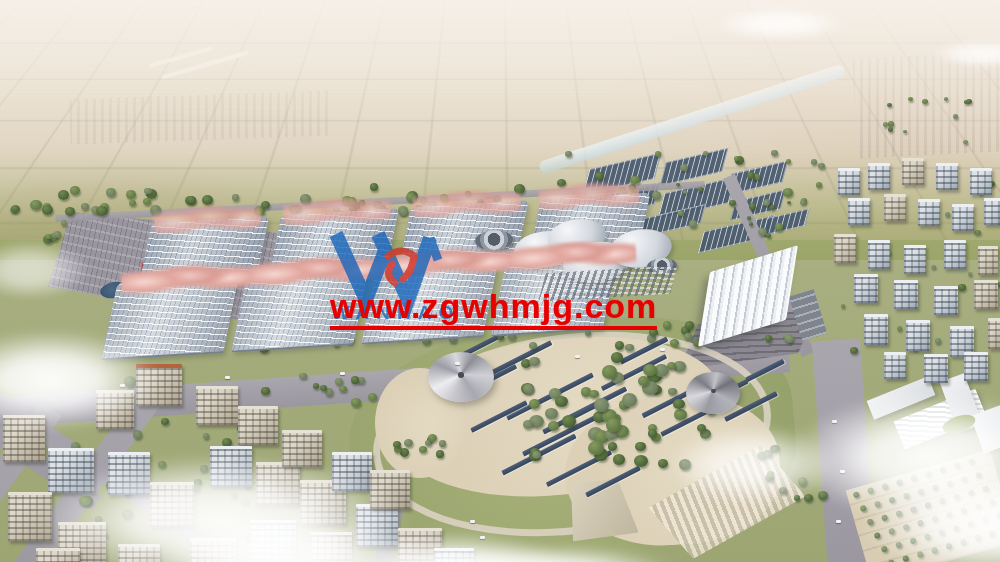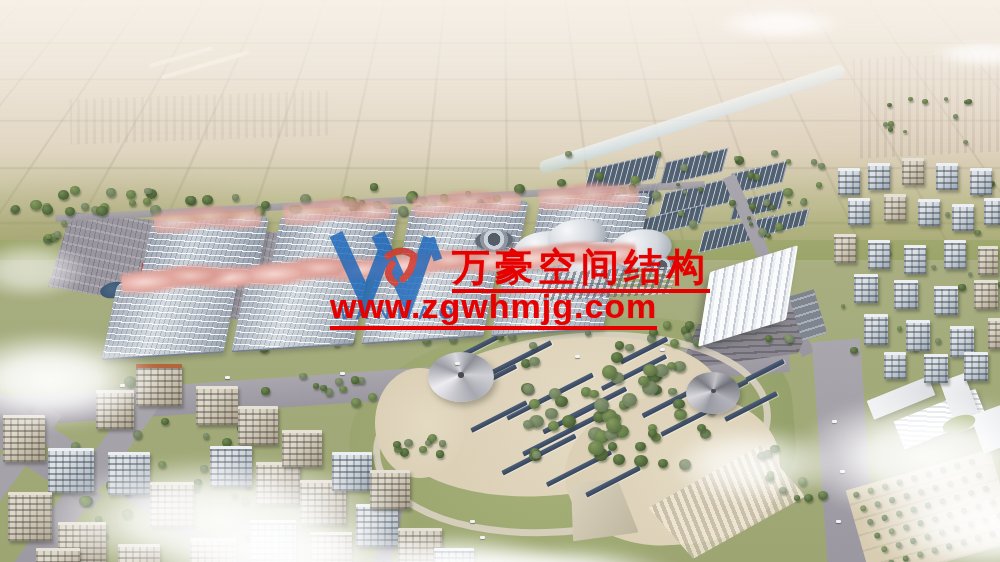--- a/index.html
+++ b/index.html
@@ -294,21 +294,20 @@
   <svg class="wm-logo" viewBox="0 0 140 96" xmlns="http://www.w3.org/2000/svg" aria-label="W">
     <g opacity="0.88">
       <path d="M10 8 L40 74 L60 22" fill="none" stroke="#1a66bb" stroke-width="14"></path>
       <path d="M52 8 L82 74 L104 12" fill="none" stroke="#1a66bb" stroke-width="14"></path>
       <path d="M104 12 L112 34" fill="none" stroke="#1a66bb" stroke-width="9"></path>
       <path d="M62 30 q14 -10 26 0 q-2 16 -11 23" fill="none" stroke="#cf3227" stroke-width="7" stroke-linecap="round"></path>
       <path d="M66 38 q-8 11 3 19" fill="none" stroke="#cf3227" stroke-width="7" stroke-linecap="round"></path>
     </g>
     <text x="70" y="93" text-anchor="middle" font-family="Liberation Sans, sans-serif" font-size="19" font-weight="bold" letter-spacing="7" fill="#1a66bb" opacity="0.85">WANHAO</text>
   </svg>
-  <div class="wm-cn">万豪空间结构</div>
   <div class="wm-url">www.zgwhmjg.com</div>
 <div class="solar-block" style="position: absolute; left: 585px; top: 162px; width: 72px; height: 22px;"></div>
     <div class="solar-block" style="position: absolute; left: 662px; top: 156px; width: 62px; height: 20px;"></div>
     <div class="solar-block" style="position: absolute; left: 728px; top: 168px; width: 56px; height: 18px;"></div>
     <div class="solar-block" style="position: absolute; left: 600px; top: 190px; width: 56px; height: 18px;"></div>
     <div class="solar-block" style="position: absolute; left: 660px; top: 186px; width: 72px; height: 22px;"></div>
     <div class="solar-block" style="position: absolute; left: 640px; top: 212px; width: 62px; height: 16px;"></div>
     <div class="solar-block" style="position: absolute; left: 732px; top: 196px; width: 50px; height: 16px;"></div>
     <div class="solar-block" style="position: absolute; left: 700px; top: 224px; width: 72px; height: 18px;"></div>
     <div class="solar-block" style="position: absolute; left: 764px; top: 214px; width: 42px; height: 14px;"></div>

